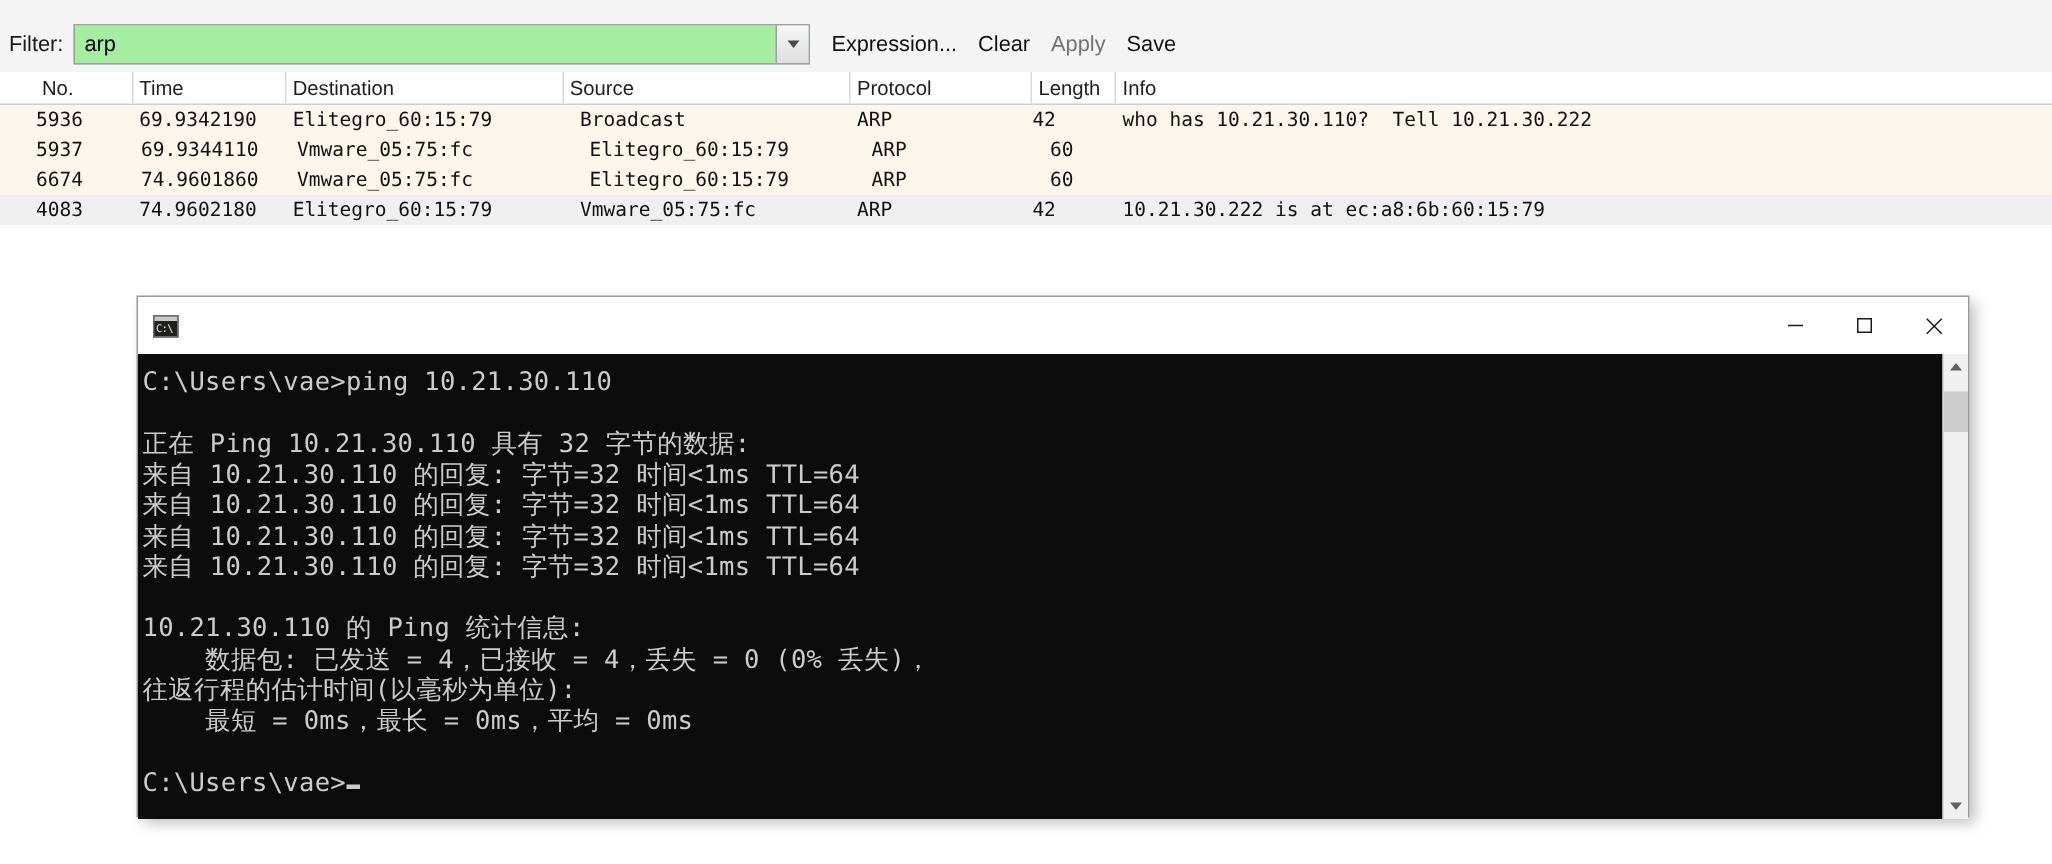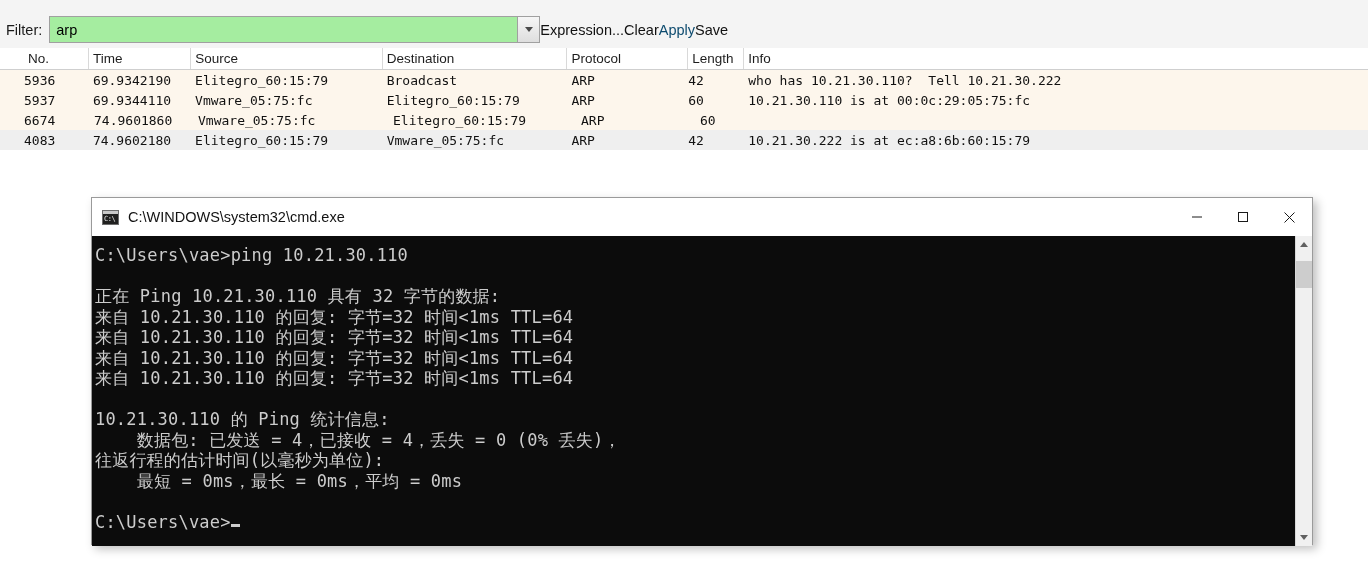--- a/index.html
+++ b/index.html
@@ -64,25 +64,26 @@
   }
   .chev-down {
     width: 0; height: 0;
     border-left: 4px solid transparent;
     border-right: 4px solid transparent;
     border-top: 5px solid #4a4a4a;
   }
   .tb-btn {
     font-size: 14.5px;
     color: #111;
+    margin-left: 14px;
     white-space: nowrap;
     cursor: default;
   }
   .tb-btn.first { }
-  .tb-btn.disabled { color: #0c4a6e; }
+  .tb-btn.disabled { color: #737373; }
 
   
   #packet-list {
     position: absolute;
     left: 0; top: 48px;
     width: 1368px;
     background: #fff;
   }
   #packet-header {
     display: flex;
@@ -273,22 +274,22 @@
   <span class="tb-btn first">Expression...</span>
   <span class="tb-btn">Clear</span>
   <span class="tb-btn disabled">Apply</span>
   <span class="tb-btn">Save</span>
 </div>
 
 <div id="packet-list">
   <div id="packet-header">
     <div class="col c-no">No.</div>
     <div class="col c-time">Time</div>
+    <div class="col c-dst">Destination</div>
     <div class="col c-src">Source</div>
-    <div class="col c-dst">Destination</div>
     <div class="col c-proto">Protocol</div>
     <div class="col c-len">Length</div>
     <div class="col c-info">Info</div>
   </div>
 
   <div class="prow cream">
     <div class="cell c-no num">5936</div>
     <div class="cell c-time">69.9342190</div>
     <div class="cell c-src">Elitegro_60:15:79</div>
     <div class="cell c-dst">Broadcast</div>
@@ -297,21 +298,20 @@
     <div class="cell c-info">who has 10.21.30.110?  Tell 10.21.30.222</div>
   </div>
 
   <div class="prow cream">
     <div class="cell c-no num">5937</div>
     <div class="cell c-time">69.9344110</div>
     <div class="cell c-src">Vmware_05:75:fc</div>
     <div class="cell c-dst">Elitegro_60:15:79</div>
     <div class="cell c-proto">ARP</div>
     <div class="cell c-len num">60</div>
-    <div class="cell c-info">10.21.30.110 is at 00:0c:29:05:75:fc</div>
   </div>
 
   <div class="prow cream">
     <div class="cell c-no num">6674</div>
     <div class="cell c-time">74.9601860</div>
     <div class="cell c-src">Vmware_05:75:fc</div>
     <div class="cell c-dst">Elitegro_60:15:79</div>
     <div class="cell c-proto">ARP</div>
     <div class="cell c-len num">60</div>
   </div>
@@ -323,21 +323,20 @@
     <div class="cell c-dst">Vmware_05:75:fc</div>
     <div class="cell c-proto">ARP</div>
     <div class="cell c-len num">42</div>
     <div class="cell c-info">10.21.30.222 is at ec:a8:6b:60:15:79</div>
   </div>
 </div>
 
 <div id="cmd-window">
   <div id="cmd-titlebar">
     <div id="cmd-icon"></div>
-    <span id="cmd-title-text">C:\WINDOWS\system32\cmd.exe</span>
     <div id="cmd-winbtns">
       <div class="winbtn">
         <svg width="12" height="12" viewBox="0 0 12 12">
           <line x1="1" y1="6" x2="11" y2="6" stroke="#1a1a1a" stroke-width="1"></line>
         </svg>
       </div>
       <div class="winbtn">
         <svg width="12" height="12" viewBox="0 0 12 12">
           <rect x="1.5" y="1.5" width="9" height="9" fill="none" stroke="#1a1a1a" stroke-width="1"></rect>
         </svg>

